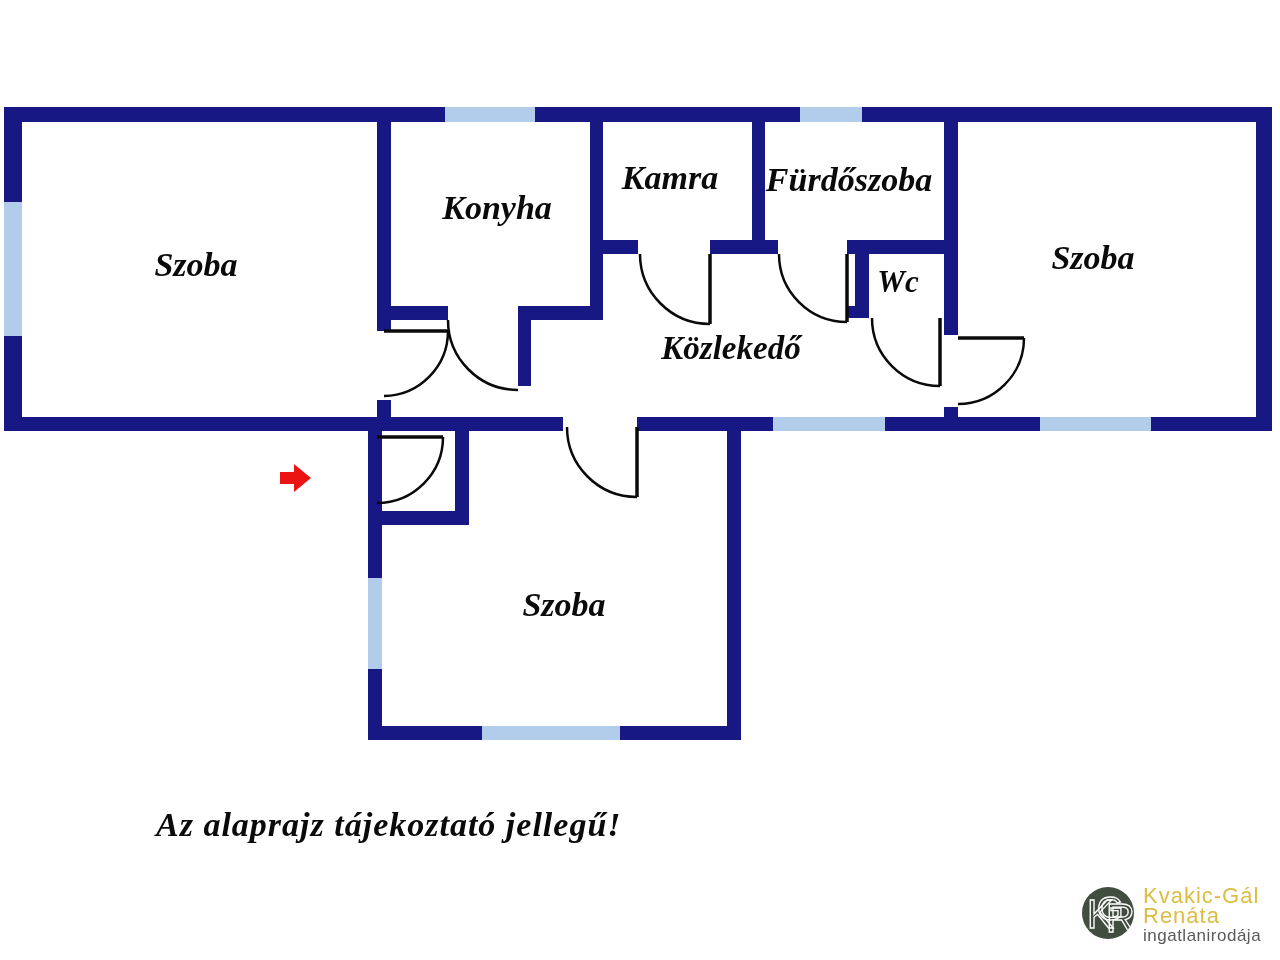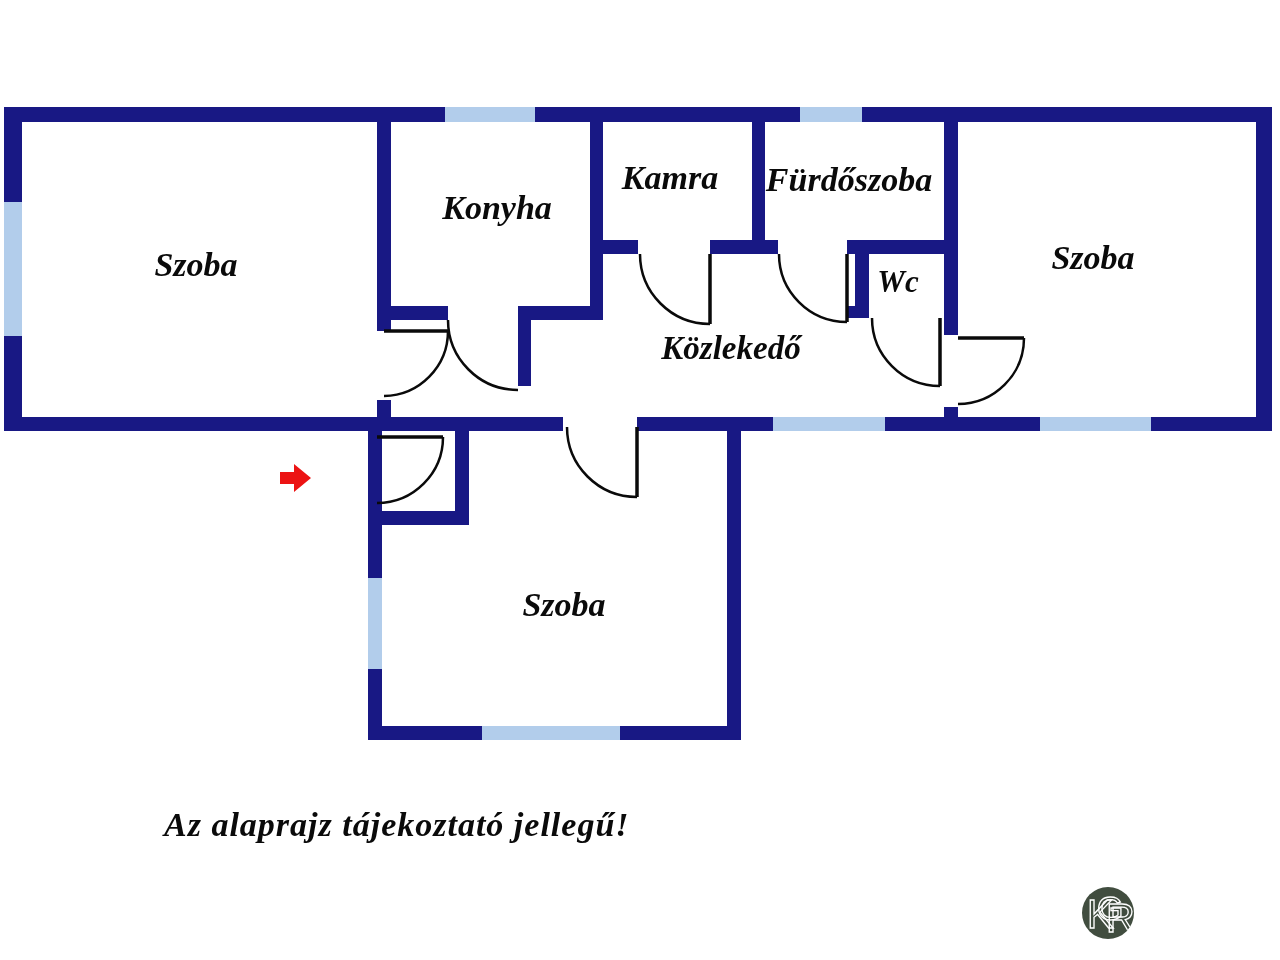--- a/index.html
+++ b/index.html
@@ -1,21 +1,21 @@
 <!DOCTYPE html>
 <html><head>
 <meta charset="utf-8">
 <style>
   html,body{margin:0;padding:0;background:#ffffff;}
   .canvas{position:relative;width:1280px;height:960px;background:#ffffff;overflow:hidden;
           font-family:"Liberation Sans",sans-serif;}
   #plan{position:absolute;left:0;top:0;}
   .room-label{font-family:"Liberation Serif",serif;font-weight:bold;font-style:italic;
               text-anchor:middle;dominant-baseline:middle;fill:#0a0a0a;}
-  .disclaimer{position:absolute;left:164px;top:806px;width:700px;
+  .disclaimer{position:absolute;left:156px;top:806px;width:700px;
               font-family:"Liberation Serif",serif;font-weight:bold;font-style:italic;
               font-size:34px;color:#0a0a0a;letter-spacing:1px;}
   .logo{position:absolute;left:1080px;top:884px;display:flex;align-items:flex-start;}
   .logo-mark{display:block;}
   .logo-text{margin-left:7px;padding-top:2px;}
   .logo-line{font-size:22px;line-height:20px;letter-spacing:1px;font-weight:500;}
   .logo-sub{font-size:17px;line-height:19px;letter-spacing:0.5px;font-weight:400;}
 </style>
 </head>
 <body>
@@ -104,15 +104,20 @@
             <circle cx="28" cy="29" r="26"></circle>
           </clipPath>
         </defs>
       <circle id="logo-circle" cx="28" cy="29" r="26" fill="#414d3f"></circle>
       <g clip-path="url(#logoclip)" id="monogram-letters" font-family="Liberation Sans, sans-serif" fill="none" stroke-width="1.3" stroke="#ffffff">
         <text x="7" y="44" font-size="40">K</text>
         <text x="17" y="36" font-size="34">G</text>
         <text x="26" y="48" font-size="40">R</text>
       </g>
     </svg>
+    <div class="logo-text">
+      <div class="logo-line" id="logo-line1" style="color: rgb(220, 188, 66);">Kvakic-Gál</div>
+      <div class="logo-line" id="logo-line2" style="color: rgb(220, 188, 66);">Renáta</div>
+      <div class="logo-sub" id="logo-line3" style="color: rgb(90, 90, 90);">ingatlanirodája</div>
+    </div>
   </div>
 
 </div>
 
 </body></html>

